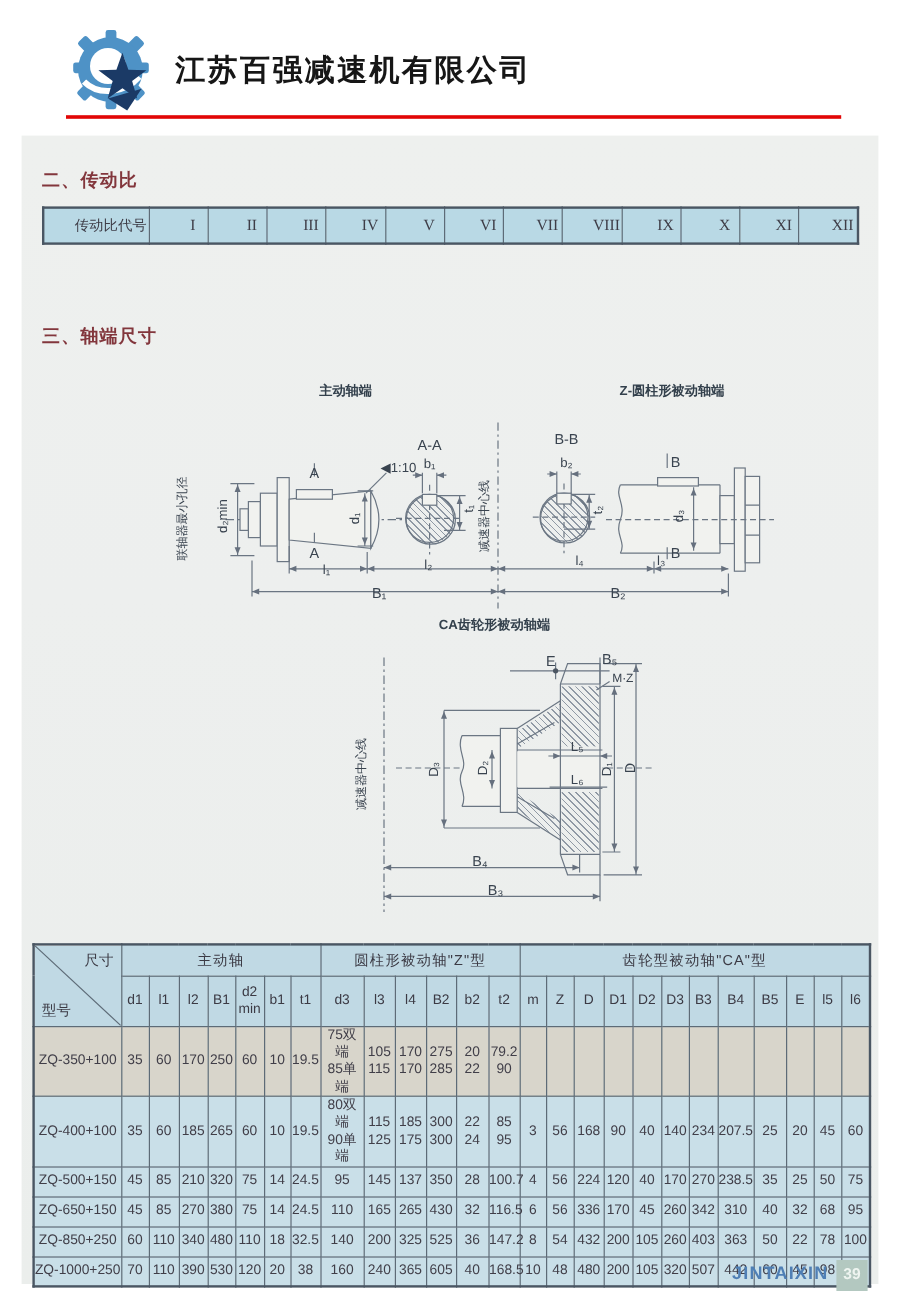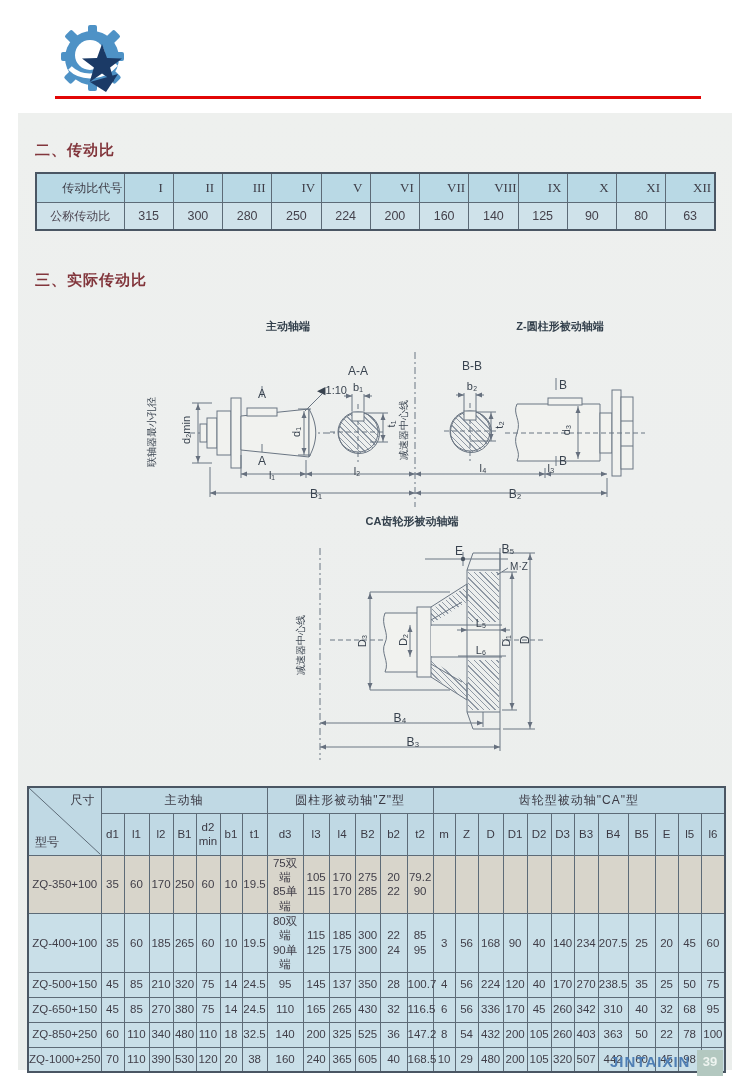--- a/index.html
+++ b/index.html
@@ -71,20 +71,21 @@
       <rect x="56" y="11" width="10" height="13" rx="2" transform="rotate(45 61 17)"></rect>
       <rect x="15" y="50" width="10" height="13" rx="2" transform="rotate(45 20 56)"></rect>
       <rect x="56" y="50" width="10" height="13" rx="2" transform="rotate(-45 61 56)"></rect>
       <circle cx="40" cy="38" r="27"></circle>
     </g>
     <circle cx="38" cy="35" r="15" fill="#ffffff"></circle>
     <path d="M18,48 C30,60 52,58 64,44" stroke="#ffffff" stroke-width="5" fill="none"></path>
     <polygon fill="#1b3a66" points="50,24 55,38.1 70,38.5 58.1,47.6 62.3,62 50,53.5 37.7,62 41.9,47.6 30,38.5 45,38.1"></polygon>
     <polygon fill="#1b3a66" points="38,62 66,54 54,72"></polygon>
   </svg>
+  <span class="company">江苏百强减速机有限公司</span>
   <div class="redline"></div>
 
   <div class="scan"></div>
 
   <h2 class="sec s2">二、传动比</h2>
 
   <table class="t1">
     <colgroup>
         <col style="width:88px">
       </colgroup>
@@ -97,39 +98,24 @@
           <td>IV</td>
           <td>V</td>
           <td>VI</td>
           <td>VII</td>
           <td>VIII</td>
           <td>IX</td>
           <td>X</td>
           <td>XI</td>
           <td>XII</td>
         </tr>
-        <tr>
-          <td>公称传动比</td>
-          <td>315</td>
-          <td>300</td>
-          <td>280</td>
-          <td>250</td>
-          <td>224</td>
-          <td>200</td>
-          <td>160</td>
-          <td>140</td>
-          <td>125</td>
-          <td>90</td>
-          <td>80</td>
-          <td>63</td>
-        </tr>
       </tbody>
   </table>
 
-  <h2 class="sec s3">三、实际传动比</h2>
+  <h2 class="sec s3">三、轴端尺寸</h2>
 
   <div id="diagrams">
 
     <div class="hatch hcirc" style="left:338px;top:412px;width:40px;height:40px;"></div>
     <div class="hatch hcirc" style="left:450px;top:411px;width:40px;height:40px;"></div>
     <div class="hatch" style="left:468px;top:572px;width:31px;height:50px;"></div>
     <div class="hatch" style="left:468px;top:660px;width:31px;height:50px;"></div>
     <div class="hatch" style="left:431px;top:586px;width:36px;height:38px;clip-path:polygon(0 62%,100% 0,100% 42%,0 100%);"></div>
     <div class="hatch" style="left:431px;top:660px;width:36px;height:40px;clip-path:polygon(0 0,100% 58%,100% 100%,0 38%);"></div>
     <div class="hatch" style="left:388px;top:650px;width:15px;height:20px;"></div>
@@ -491,21 +477,21 @@
           <td>120</td>
           <td>20</td>
           <td>38</td>
           <td>160</td>
           <td>240</td>
           <td>365</td>
           <td>605</td>
           <td>40</td>
           <td>168.5</td>
           <td>10</td>
-          <td>29</td>
+          <td>48</td>
           <td>480</td>
           <td>200</td>
           <td>105</td>
           <td>320</td>
           <td>507</td>
           <td>442</td>
           <td>60</td>
           <td>45</td>
           <td>98</td>
           <td>126</td>

